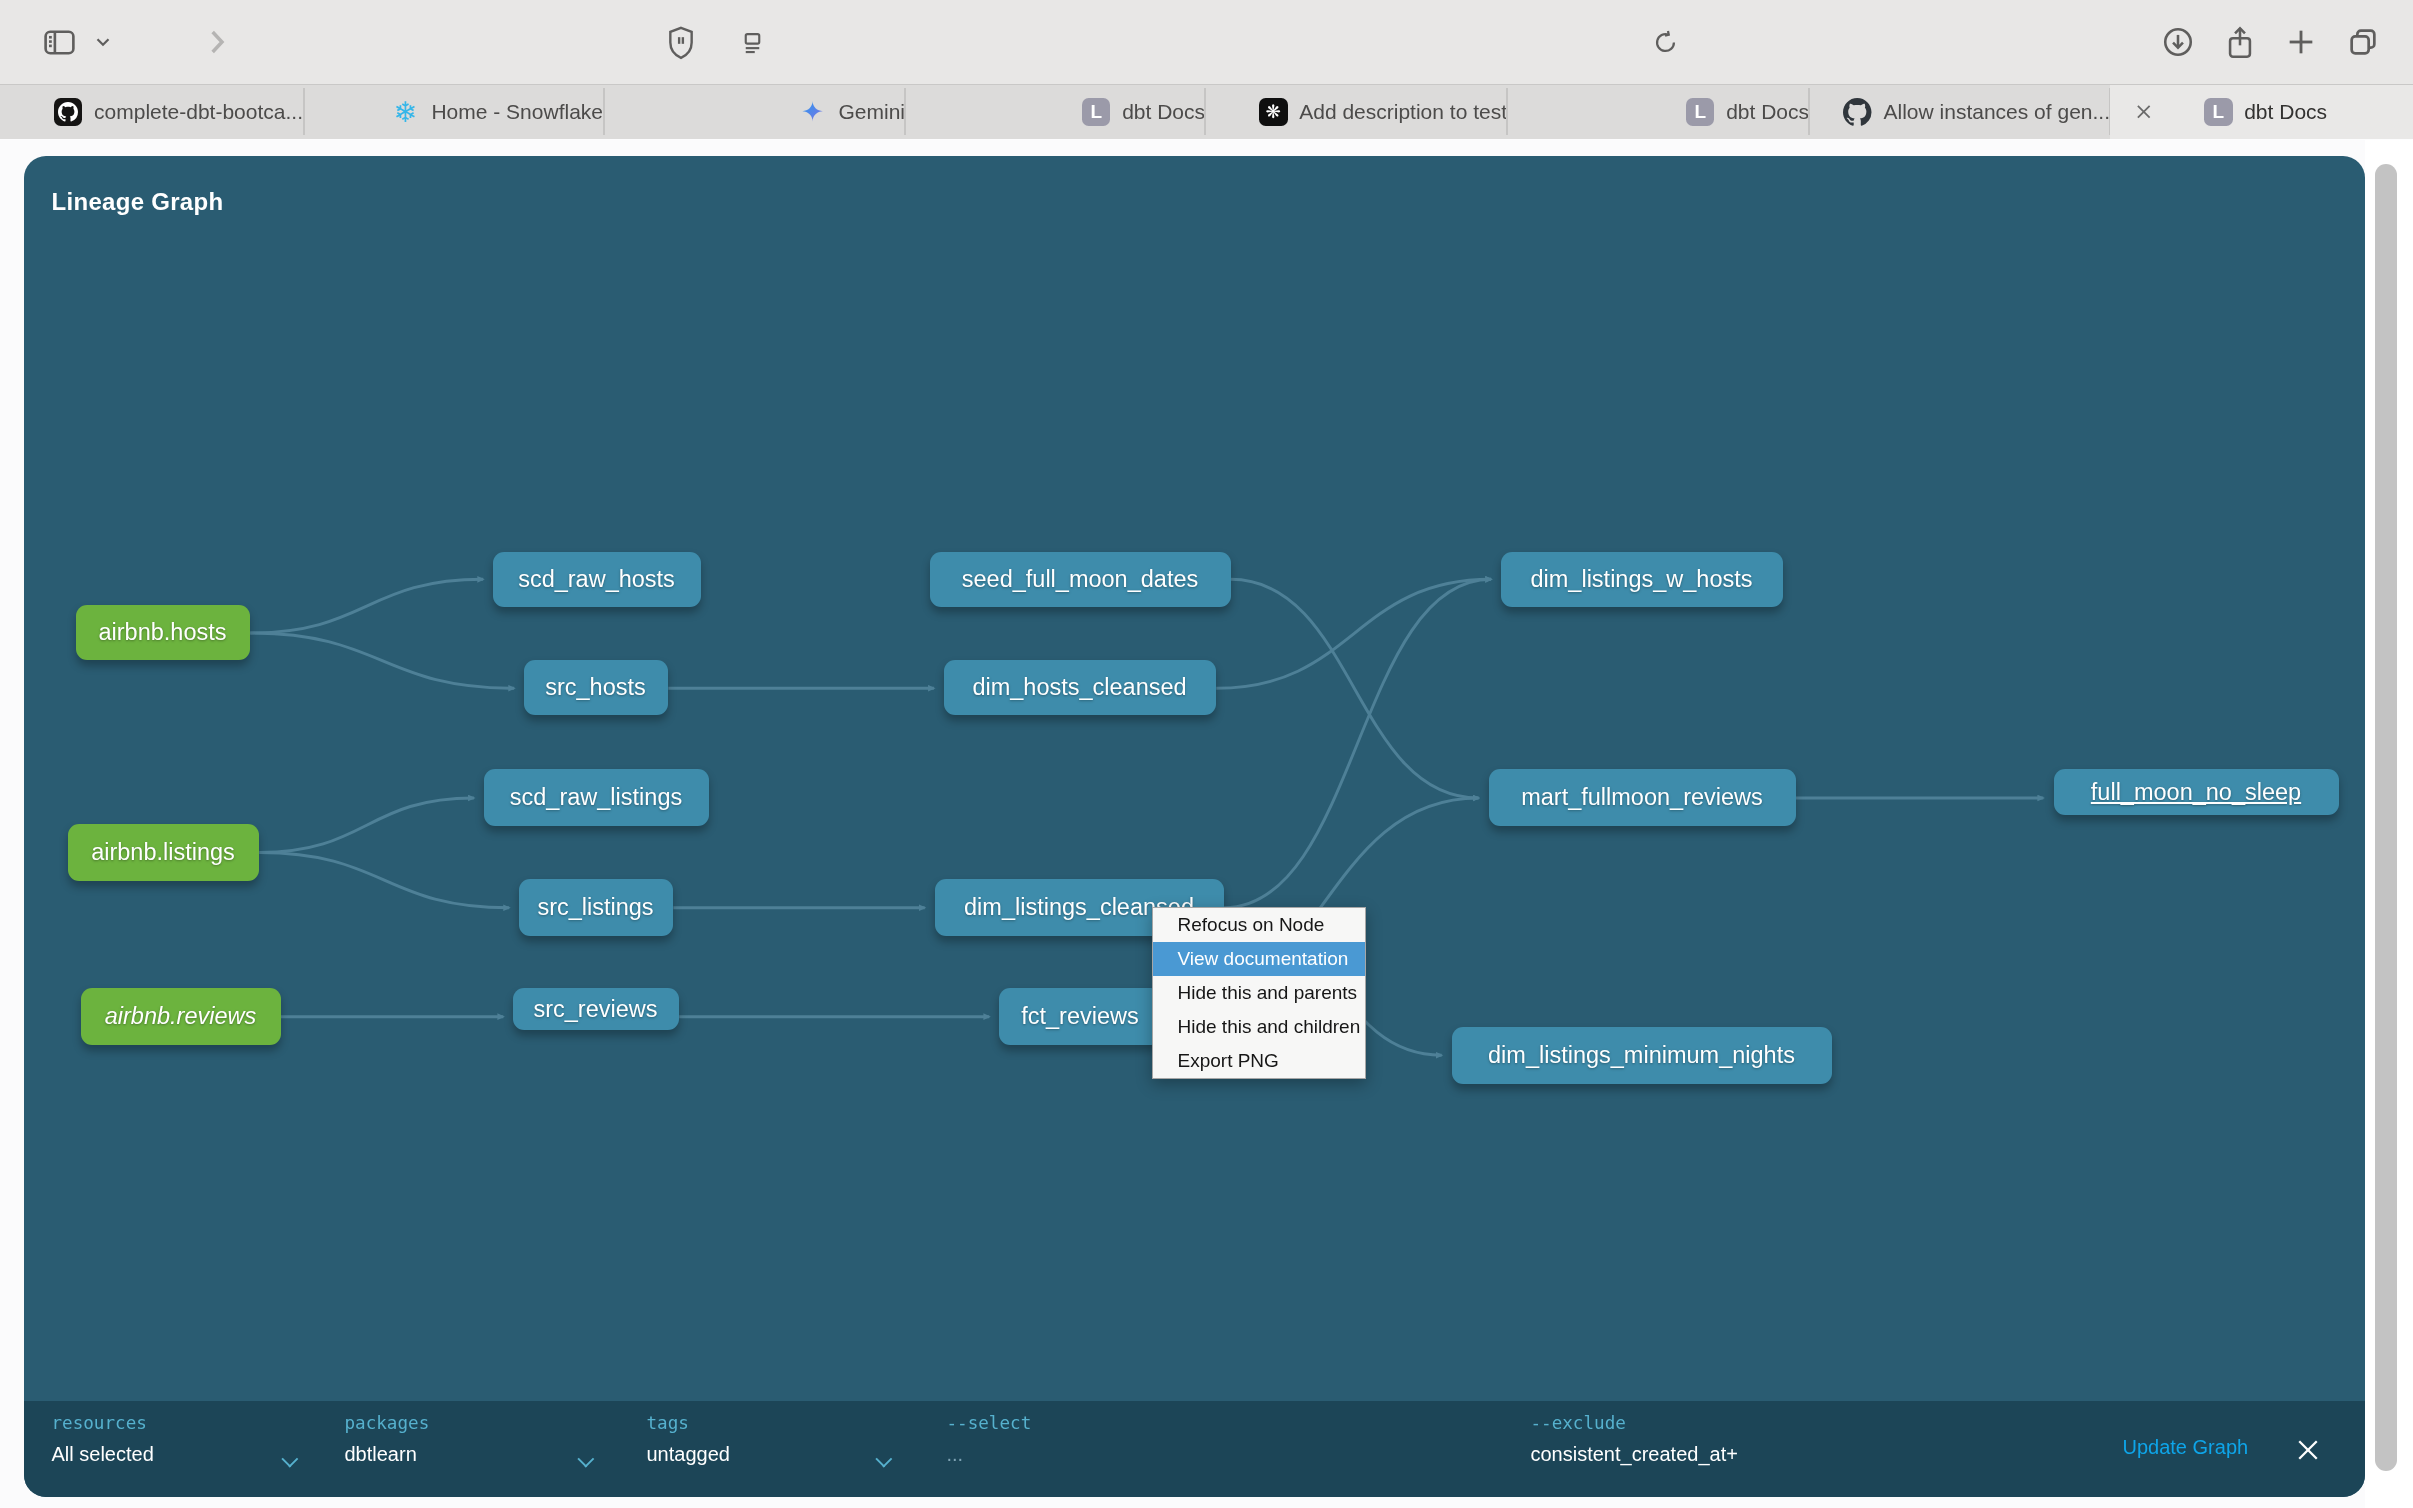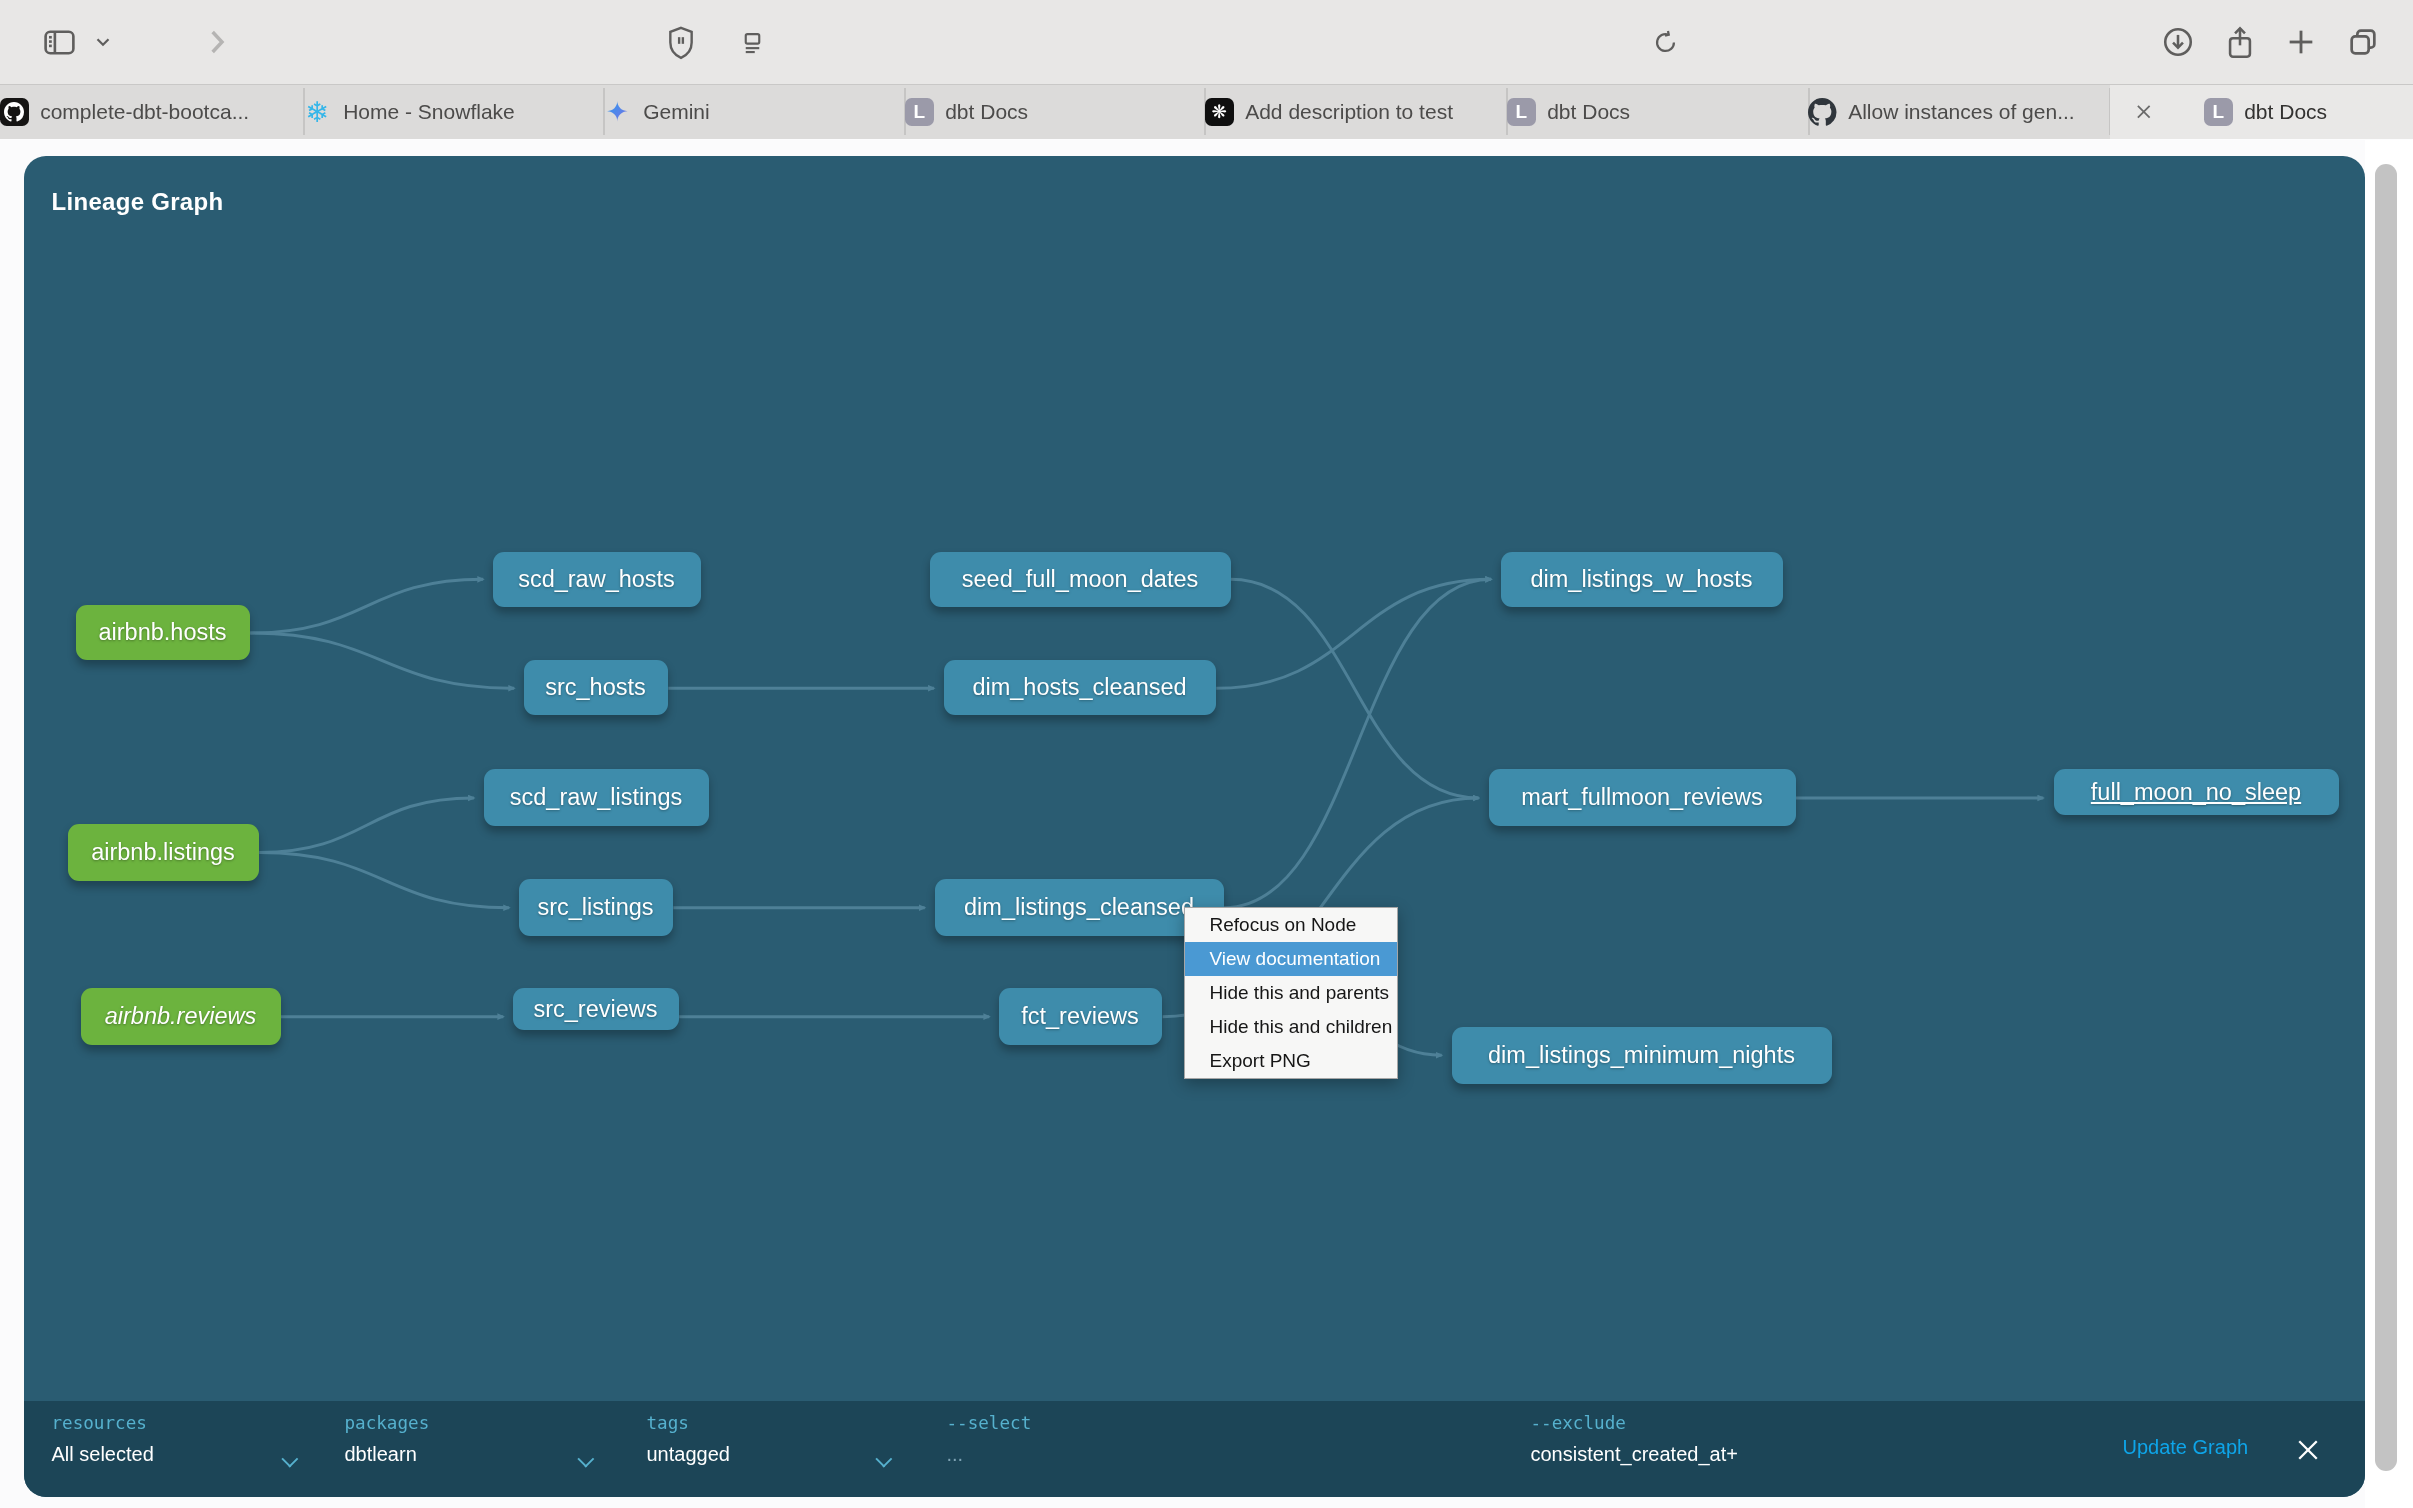--- a/index.html
+++ b/index.html
@@ -6,21 +6,21 @@
   html,body { width:2413px; height:1508px; font-family:"Liberation Sans", sans-serif; background:#fdfdfe; overflow:hidden; }
 
   
   .toolbar { position:absolute; left:0; top:0; width:2413px; height:85px; background:#e8e7e6; border-bottom:0.8px solid #c9c8c7; }
   .tbtn { position:absolute; top:0; height:84px; display:flex; align-items:center; justify-content:center; }
   .tbtn svg { display:block; }
   .urlfield { position:absolute; left:722px; top:16px; width:972px; height:53px; background:#eeedec; border:0.8px solid #d4d3d2; border-radius:13.4px; display:flex; align-items:center; justify-content:center; }
   .urltext { font-size:22px; color:#3c3b3a; }
 
   .tabbar { position:absolute; left:0; top:85px; width:2413px; height:54px; background:#dcdbda; }
-  .tab { position:absolute; top:0; height:54px; display:flex; align-items:center; justify-content:flex-start; gap:11.7px; overflow:hidden; }
+  .tab { position:absolute; top:0; height:54px; display:flex; align-items:center; justify-content:flex-end; gap:11.7px; overflow:hidden; }
   .tab .tlabel { font-size:21px; color:#4c4b4a; white-space:nowrap; }
   .tab.active { background:#e9e8e7; justify-content:flex-start; }
   .tab.active .tlabel { color:#333231; }
   .tabsep { position:absolute; top:3.4px; width:1.7px; height:47px; background:#c6c5c4; }
   .fav { width:28.5px; height:28.5px; border-radius:6.7px; display:flex; align-items:center; justify-content:center; flex:0 0 auto; }
   .fav.gh-sq { background:#151413; }
   .fav.gh-sq svg { width:20px; height:20px; }
   .fav.gh { background:transparent; }
   .fav.gh svg { width:28.5px; height:28.5px; }
   .fav.snow { color:#35b6e9; font-size:28.5px; }
@@ -34,21 +34,21 @@
   .panel { position:absolute; left:23.5px; top:16px; width:2341px; height:1341px; background:#2a5c72; border-radius:22px; overflow:hidden; }
   .panel-title { position:absolute; left:28px; top:32px; font-size:24px; font-weight:bold; color:#fff; letter-spacing:0.3px; }
 
   svg.edges { position:absolute; left:0; top:0; width:2341px; height:1341px; pointer-events:none; }
 
   .node { position:absolute; display:flex; align-items:center; justify-content:center; color:#fff; font-size:23.5px; border-radius:11px; box-shadow:0 5.9px 8.4px rgba(0,0,0,0.28); text-shadow:0 0.8px 2.5px rgba(0,0,0,0.35); white-space:nowrap; }
   .node.model  { background:#3e8cab; }
   .node.source { background:#6cb33e; }
 
   
-  .ctxmenu { position:absolute; left:1160px; top:751px; width:214px; background:#f7f7f6; border:1.7px solid #a6a6a6; box-shadow:0 5px 15px rgba(0,0,0,0.30); }
+  .ctxmenu { position:absolute; left:1128px; top:751px; width:214px; background:#f7f7f6; border:1.7px solid #a6a6a6; box-shadow:0 5px 15px rgba(0,0,0,0.30); }
   .ctxitem { height:34px; line-height:34px; padding-left:25px; font-size:19px; color:#161616; white-space:nowrap; }
   .ctxitem.hl { background:#4a99d3; color:#fff; }
 
   
   .filterbar { position:absolute; left:0; bottom:0; width:2341px; height:96px; background:#1c4557; }
   .filter { position:absolute; top:11.7px; }
   .flabel { font-family:"DejaVu Sans Mono", monospace; font-size:17.6px; color:#56b1ce; }
   .fvalue { margin-top:10px; font-size:20px; color:#ffffff; display:flex; align-items:center; }
   .fvalue.dim { color:#7fa3b4; }
   .fchev { position:absolute; top:52px; width:11.7px; height:11.7px; border-right:2.5px solid #56b1ce; border-bottom:2.5px solid #56b1ce; transform:rotate(45deg); }

